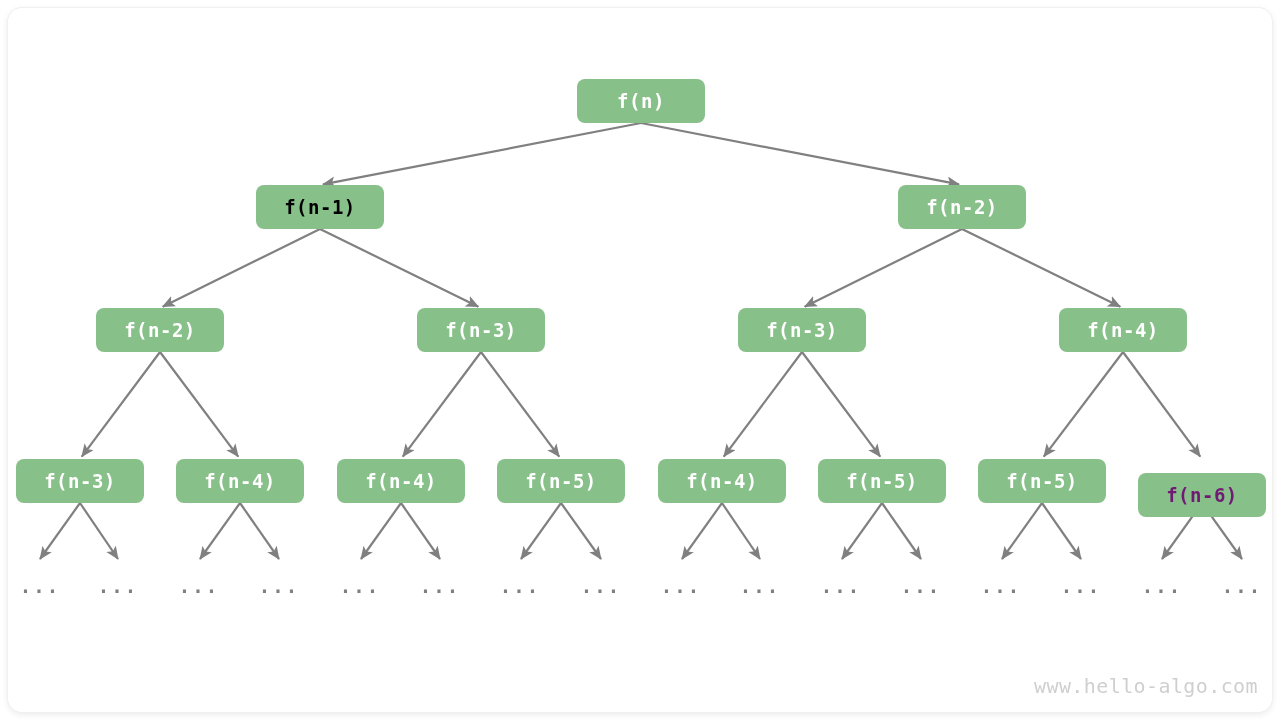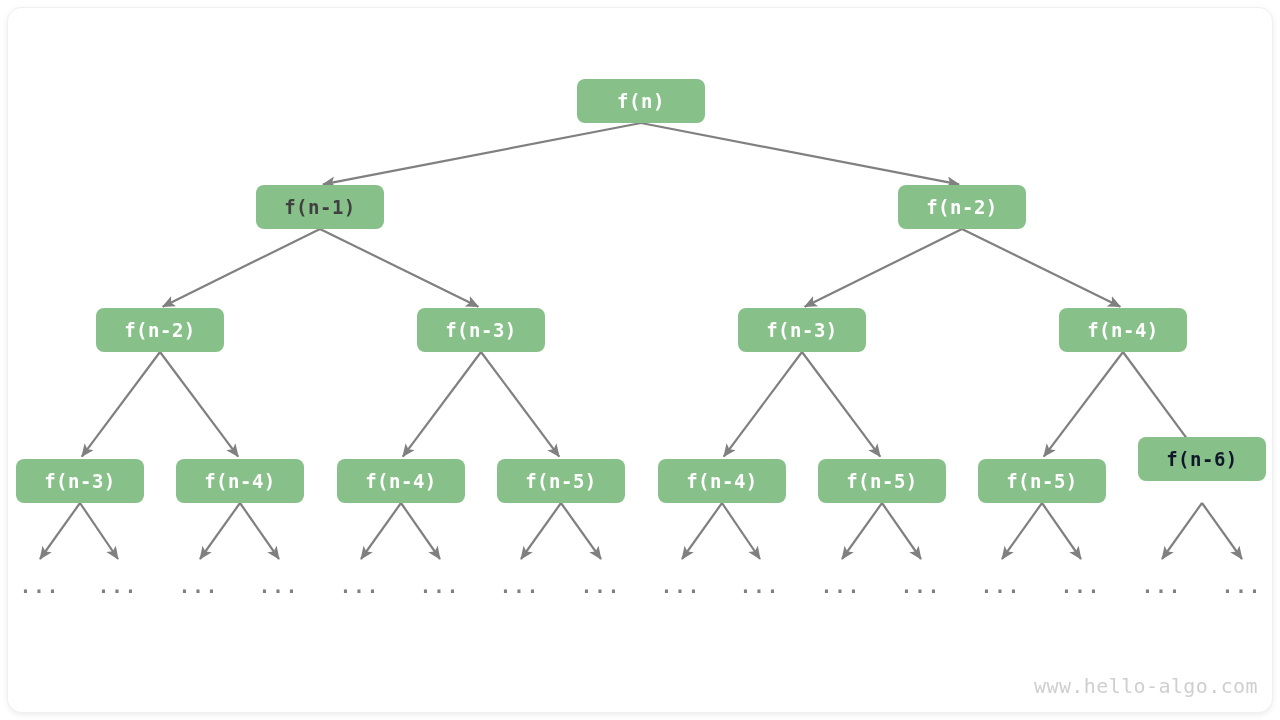--- a/index.html
+++ b/index.html
@@ -125,34 +125,34 @@
           <line x1="882" y1="503" x2="921" y2="559" stroke="#808080" stroke-width="2.2" marker-end="url(#arrowhead)"></line>
           <line x1="1042" y1="503" x2="1002" y2="559" stroke="#808080" stroke-width="2.2" marker-end="url(#arrowhead)"></line>
           <line x1="1042" y1="503" x2="1081" y2="559" stroke="#808080" stroke-width="2.2" marker-end="url(#arrowhead)"></line>
           <line x1="1202" y1="503" x2="1162" y2="559" stroke="#808080" stroke-width="2.2" marker-end="url(#arrowhead)"></line>
           <line x1="1202" y1="503" x2="1242" y2="559" stroke="#808080" stroke-width="2.2" marker-end="url(#arrowhead)"></line>
         </g>
     </svg>
 
     <div id="nodes-layer">
         <div class="node node-w-root" style="left: 577px; top: 79px; background: rgb(136, 192, 138); color: rgb(255, 255, 255);">f(n)</div>
-        <div class="node node-w-small" style="left: 256px; top: 185px; background: rgb(136, 192, 138); color: #404040;">f(n-1)</div>
+        <div class="node node-w-small" style="left: 256px; top: 185px; background: rgb(136, 192, 138); color: #000000;">f(n-1)</div>
         <div class="node node-w-small" style="left: 898px; top: 185px; background: rgb(136, 192, 138); color: rgb(255, 255, 255);">f(n-2)</div>
         <div class="node node-w-small" style="left: 96px; top: 308px; background: rgb(136, 192, 138); color: rgb(255, 255, 255);">f(n-2)</div>
         <div class="node node-w-small" style="left: 417px; top: 308px; background: rgb(136, 192, 138); color: rgb(255, 255, 255);">f(n-3)</div>
         <div class="node node-w-small" style="left: 738px; top: 308px; background: rgb(136, 192, 138); color: rgb(255, 255, 255);">f(n-3)</div>
         <div class="node node-w-small" style="left: 1059px; top: 308px; background: rgb(136, 192, 138); color: rgb(255, 255, 255);">f(n-4)</div>
         <div class="node node-w-small" style="left: 16px; top: 459px; background: rgb(136, 192, 138); color: rgb(255, 255, 255);">f(n-3)</div>
         <div class="node node-w-small" style="left: 176px; top: 459px; background: rgb(136, 192, 138); color: rgb(255, 255, 255);">f(n-4)</div>
         <div class="node node-w-small" style="left: 337px; top: 459px; background: rgb(136, 192, 138); color: rgb(255, 255, 255);">f(n-4)</div>
         <div class="node node-w-small" style="left: 497px; top: 459px; background: rgb(136, 192, 138); color: rgb(255, 255, 255);">f(n-5)</div>
         <div class="node node-w-small" style="left: 658px; top: 459px; background: rgb(136, 192, 138); color: rgb(255, 255, 255);">f(n-4)</div>
         <div class="node node-w-small" style="left: 818px; top: 459px; background: rgb(136, 192, 138); color: rgb(255, 255, 255);">f(n-5)</div>
         <div class="node node-w-small" style="left: 978px; top: 459px; background: rgb(136, 192, 138); color: rgb(255, 255, 255);">f(n-5)</div>
-        <div class="node node-w-small" style="left: 1138px; top: 437px; background: rgb(136, 192, 138); color: #0f172a;">f(n-6)</div>
+        <div class="node node-w-small" style="left: 1138px; top: 473px; background: rgb(136, 192, 138); color: #701a75;">f(n-6)</div>
       </div>
     <div id="ellipsis-layer">
         <div class="ellipsis" style="left: 40px; top: 586px; color: rgb(128, 128, 128);">...</div>
         <div class="ellipsis" style="left: 118px; top: 586px; color: rgb(128, 128, 128);">...</div>
         <div class="ellipsis" style="left: 199px; top: 586px; color: rgb(128, 128, 128);">...</div>
         <div class="ellipsis" style="left: 279px; top: 586px; color: rgb(128, 128, 128);">...</div>
         <div class="ellipsis" style="left: 360px; top: 586px; color: rgb(128, 128, 128);">...</div>
         <div class="ellipsis" style="left: 440px; top: 586px; color: rgb(128, 128, 128);">...</div>
         <div class="ellipsis" style="left: 520px; top: 586px; color: rgb(128, 128, 128);">...</div>
         <div class="ellipsis" style="left: 601px; top: 586px; color: rgb(128, 128, 128);">...</div>

